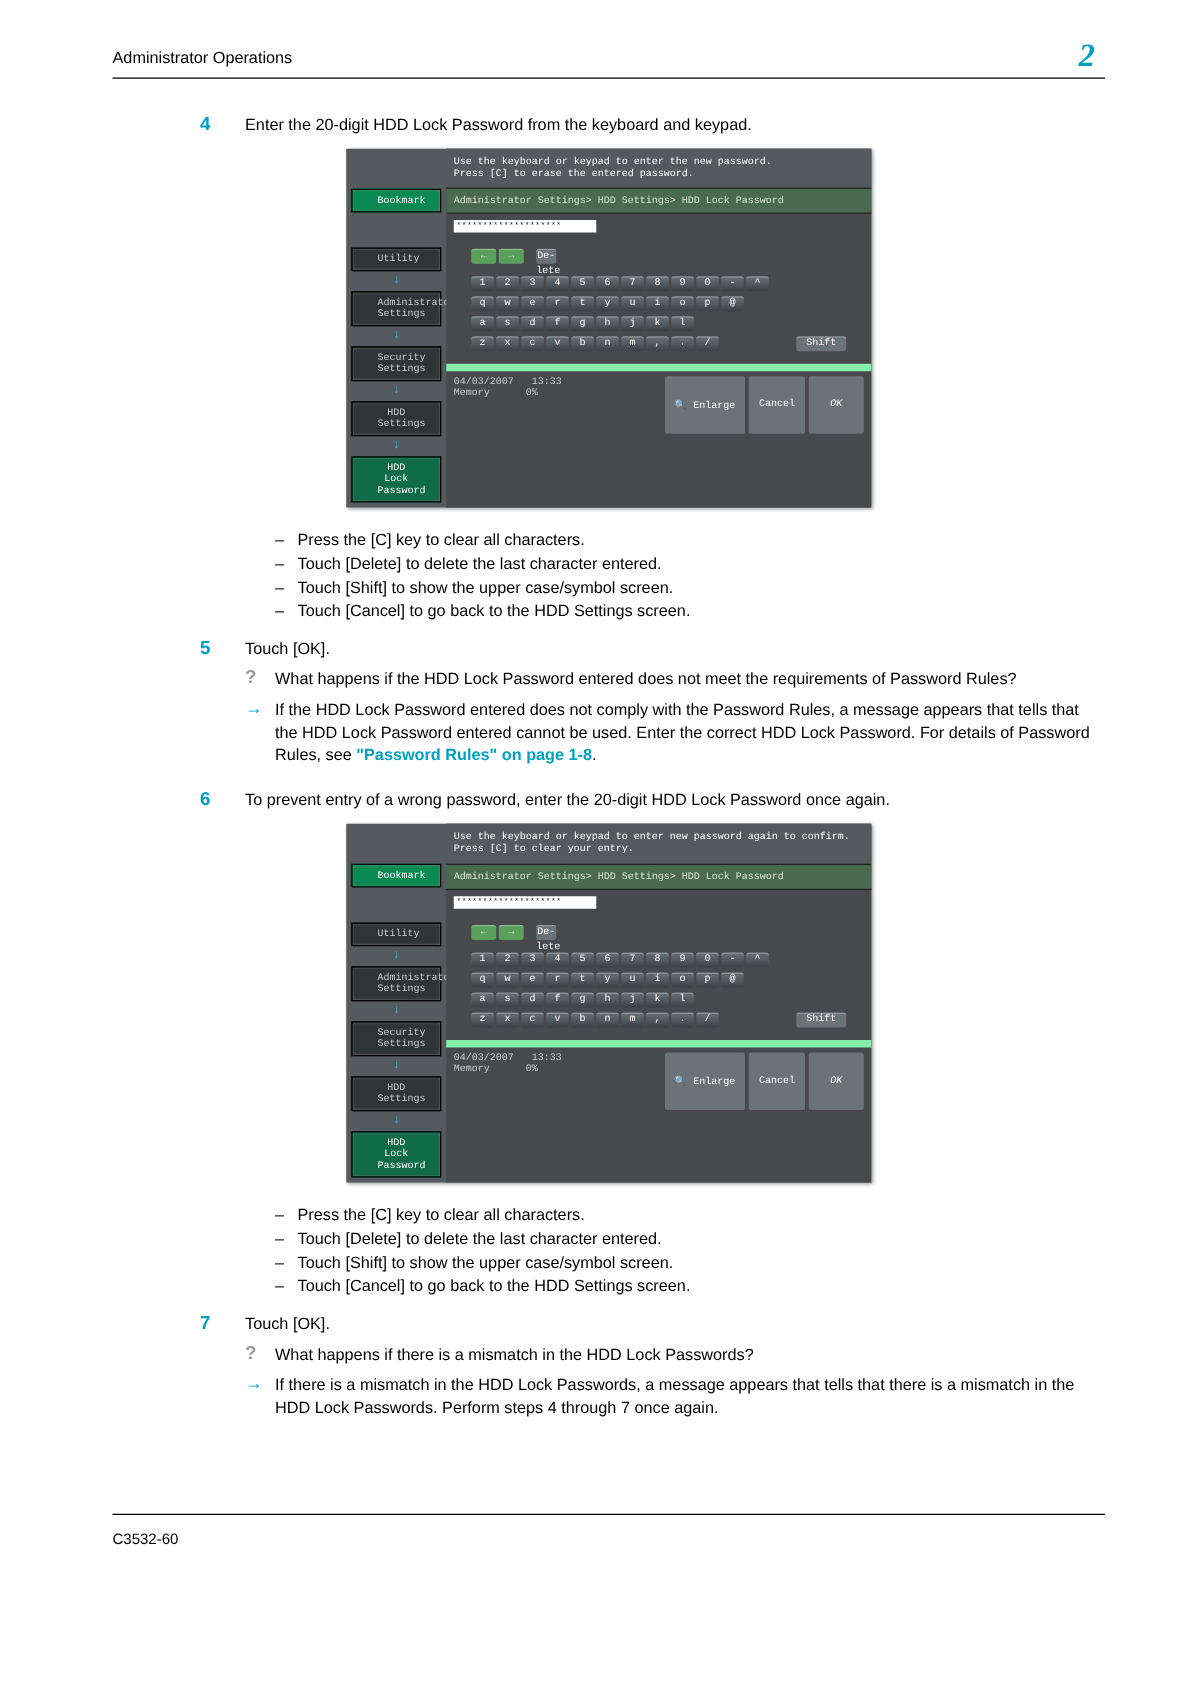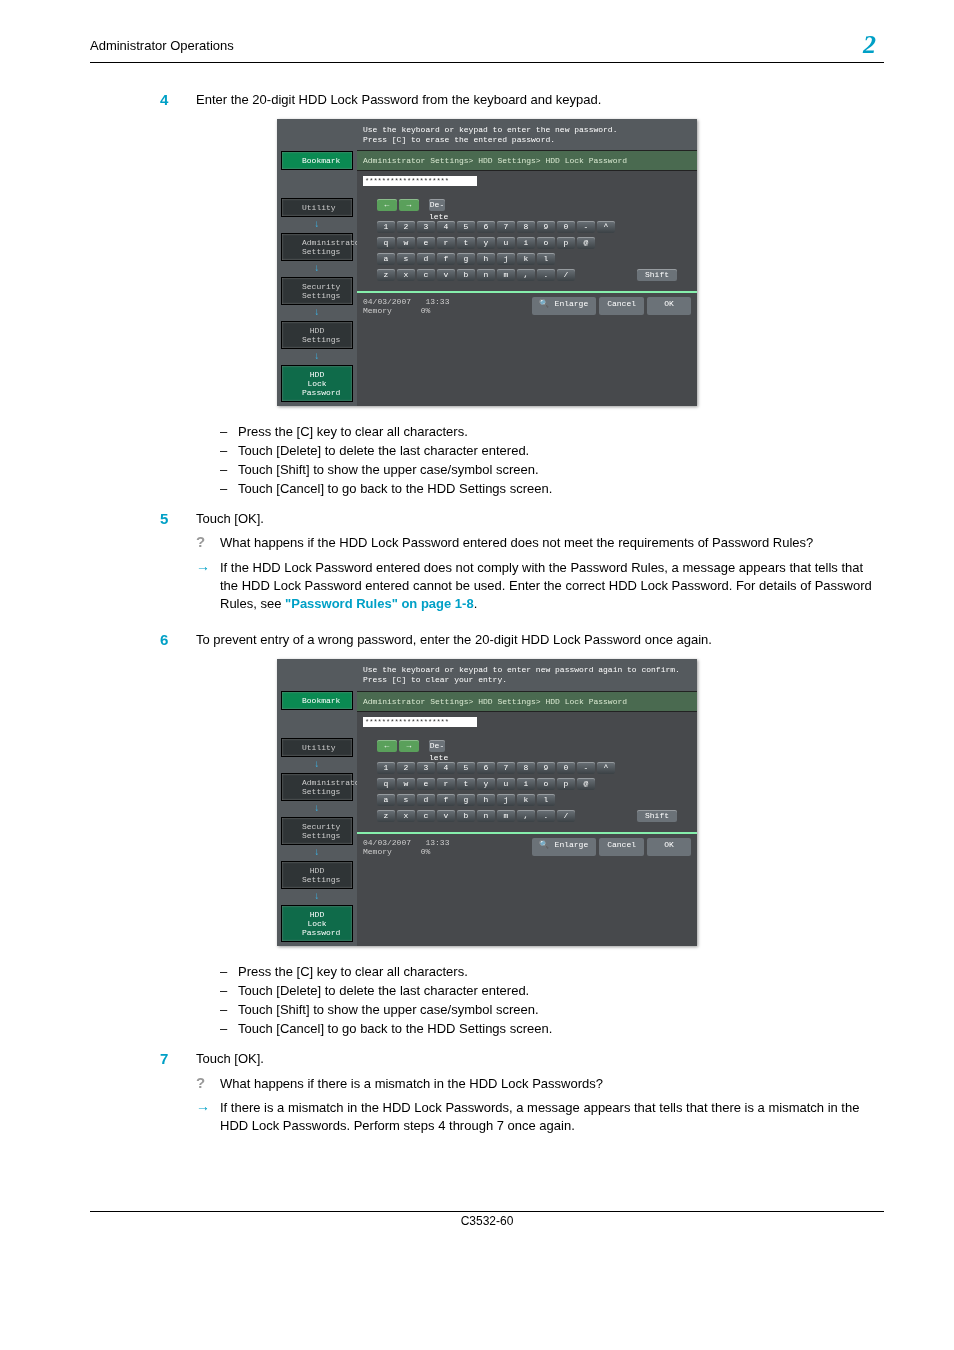--- a/index.html
+++ b/index.html
@@ -109,25 +109,25 @@
     font-size:8px;
     text-align:center;
     width:18px;
     height:12px;
     line-height:12px;
     box-shadow: inset 0 1px 0 rgba(255,255,255,0.3);
   }
   .key.arrowk { background:#5aa05b; width:20px; }
   .key.del { width:16px; background:#6b7278; }
   .key.shift { width:40px; background:#6b7278; margin-left:auto; }
-  .statusbar { display:flex; justify-content:space-between; padding:4px 6px; color:#ccc; font-size:8px; border-top:2px solid #86efac; }
+  .statusbar { display:flex; justify-content:space-between; padding:4px 6px; color:#ccc; font-size:8px; border-top:6px solid #86efac; }
   .statusbar .btns { display:flex; gap:3px; }
-  .sbtn { background:#6b7278; color:#fff; font-size:8px; padding:2px 8px; border-radius:2px; }
-  .sbtn.ok { width:28px; text-align:center; }
-  .footer-line { border-top:1px solid #000; margin:30px 70px 0 90px; display:flex; justify-content:center; font-size:12px; padding-top:2px; }
+  .sbtn { background:#6b7278; color:#fff; font-size:8px; padding:18px 8px; border-radius:2px; }
+  .sbtn.ok { width:28px; text-align:center;font-style:italic; }
+  .footer-line { border-top:1px solid #000; margin:30px 70px 0 90px; display:flex; justify-content:flex-start; font-size:12px; padding-top:12px; }
 </style>
 </head>
 <body>
 
 <div class="page-content">
 
   <div class="header-line">
     <span class="header-title">Administrator Operations</span>
     <span class="chapter-num">2</span>
   </div>

